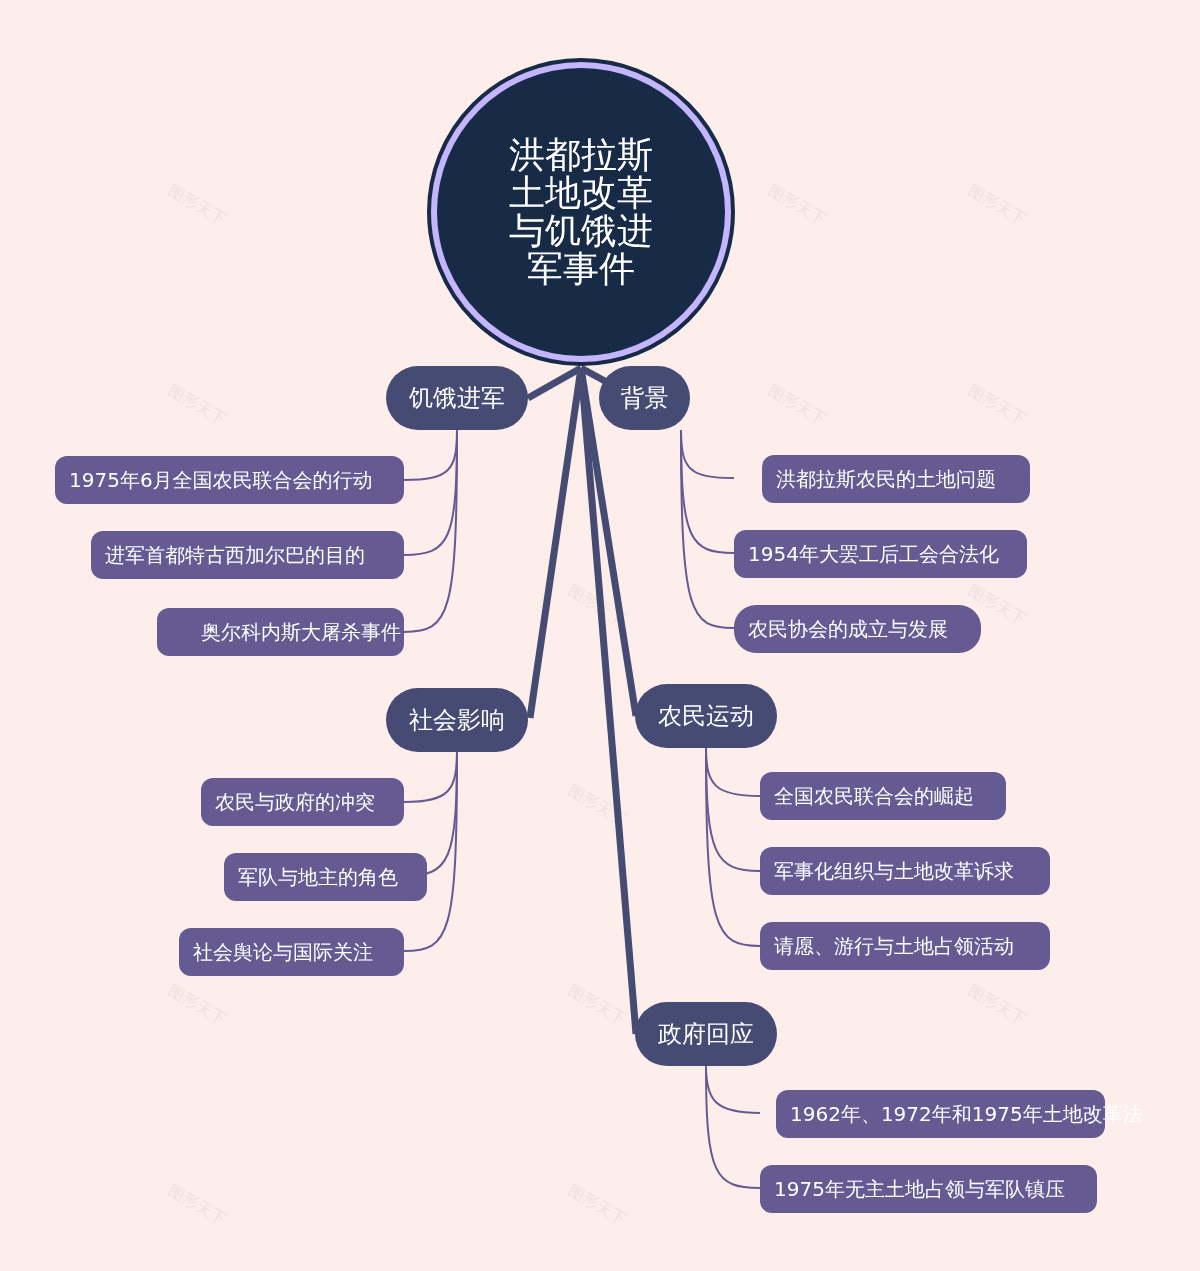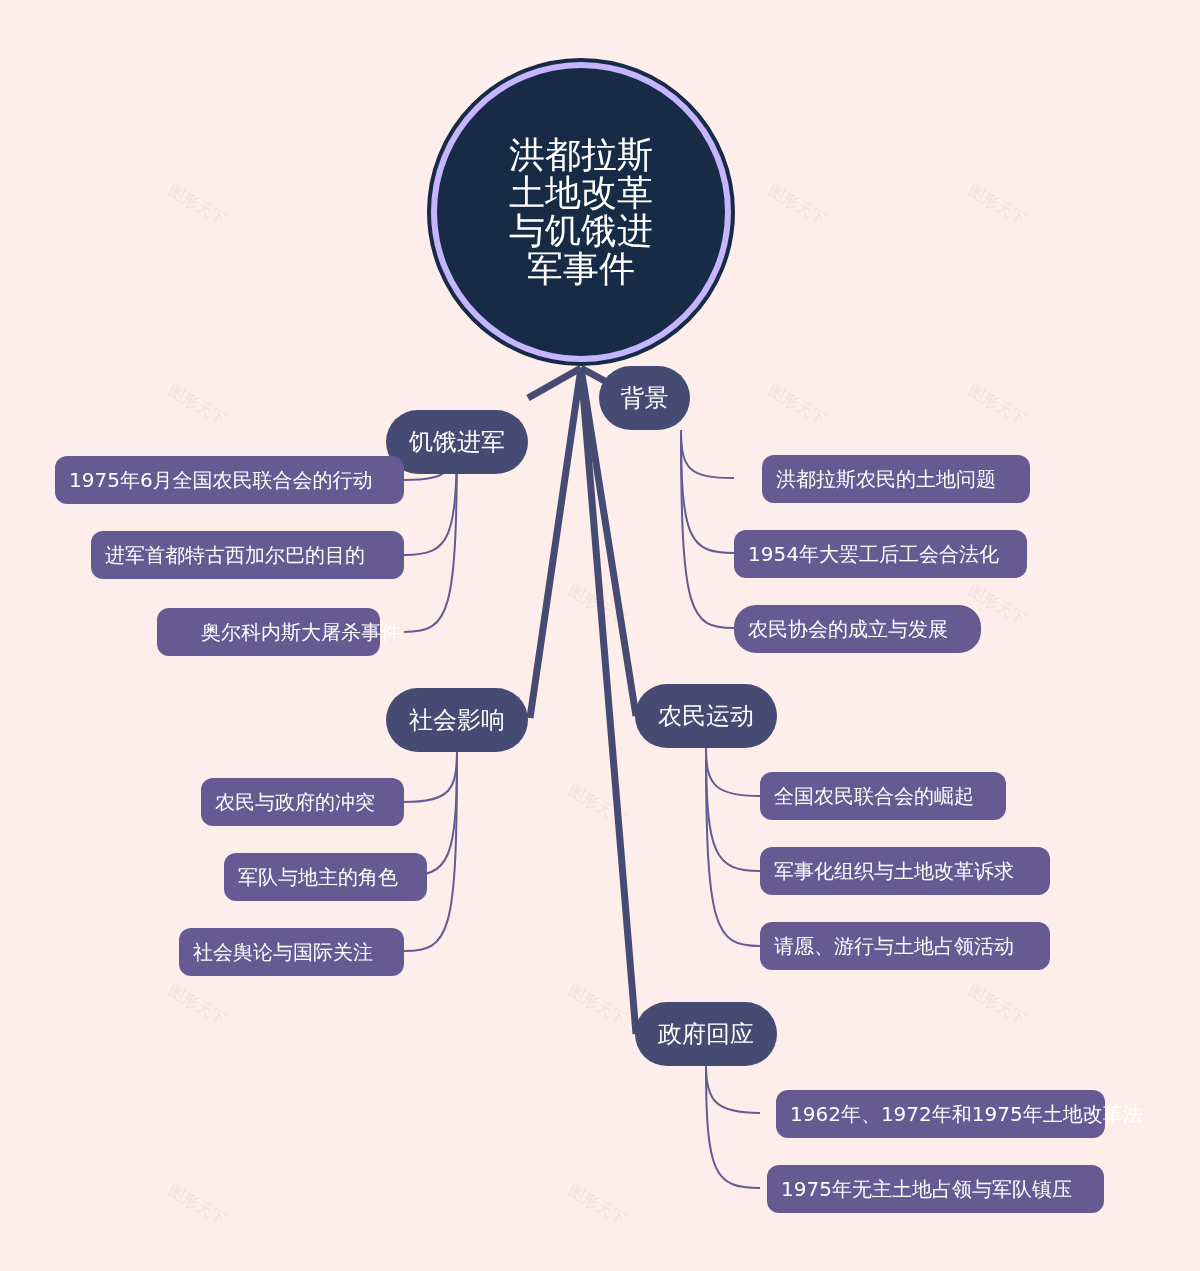--- a/index.html
+++ b/index.html
@@ -115,35 +115,35 @@
 
     <path d="M706 1066 C706 1100 715 1113 760 1113"></path>
     <path d="M706 1066 C706 1175 715 1188 760 1188"></path>
   </g>
 </svg>
 
 <div class="root">
   <div class="root-inner">洪都拉斯土地改革与饥饿进军事件</div>
 </div>
 
-<div class="branch" style="left:386px;top:366px;width:142px;margin-top:44px;">饥饿进军</div>
+<div class="branch" style="left:386px;top:366px;width:142px;">饥饿进军</div>
 <div class="leaf" style="left:55px;top:456px;width:349px;">1975年6月全国农民联合会的行动</div>
 <div class="leaf" style="left:91px;top:531px;width:313px;">进军首都特古西加尔巴的目的</div>
-<div class="leaf" style="left:157px;top:608px;width:223px;padding-left:44px;">奥尔科内斯大屠杀事件</div>
+<div class="leaf" style="left:157px;top:608px;width:247px;padding-left:44px;">奥尔科内斯大屠杀事件</div>
 
 <div class="branch" style="left:599px;top:366px;width:91px;">背景</div>
 <div class="leaf" style="left:734px;top:455px;width:268px;margin-left:28px;">洪都拉斯农民的土地问题</div>
 <div class="leaf" style="left:734px;top:530px;width:293px;">1954年大罢工后工会合法化</div>
 <div class="leaf" style="left:734px;top:605px;width:247px;border-radius:22px;">农民协会的成立与发展</div>
 
 <div class="branch" style="left:386px;top:688px;width:142px;">社会影响</div>
 <div class="leaf" style="left:201px;top:778px;width:203px;">农民与政府的冲突</div>
 <div class="leaf" style="left:201px;top:853px;width:203px;margin-left:23px;">军队与地主的角色</div>
 <div class="leaf" style="left:179px;top:928px;width:225px;">社会舆论与国际关注</div>
 
 <div class="branch" style="left:635px;top:684px;width:142px;">农民运动</div>
 <div class="leaf" style="left:760px;top:772px;width:246px;">全国农民联合会的崛起</div>
 <div class="leaf" style="left:760px;top:847px;width:290px;">军事化组织与土地改革诉求</div>
 <div class="leaf" style="left:760px;top:922px;width:290px;">请愿、游行与土地占领活动</div>
 
 <div class="branch" style="left:635px;top:1002px;width:142px;">政府回应</div>
 <div class="leaf" style="left:760px;top:1090px;width:329px;margin-left:16px;">1962年、1972年和1975年土地改革法</div>
-<div class="leaf" style="left:760px;top:1165px;width:337px;margin-left:7px;">1975年无主土地占领与军队镇压</div>
+<div class="leaf" style="left:760px;top:1165px;width:337px;">1975年无主土地占领与军队镇压</div>
 
 </body></html>

